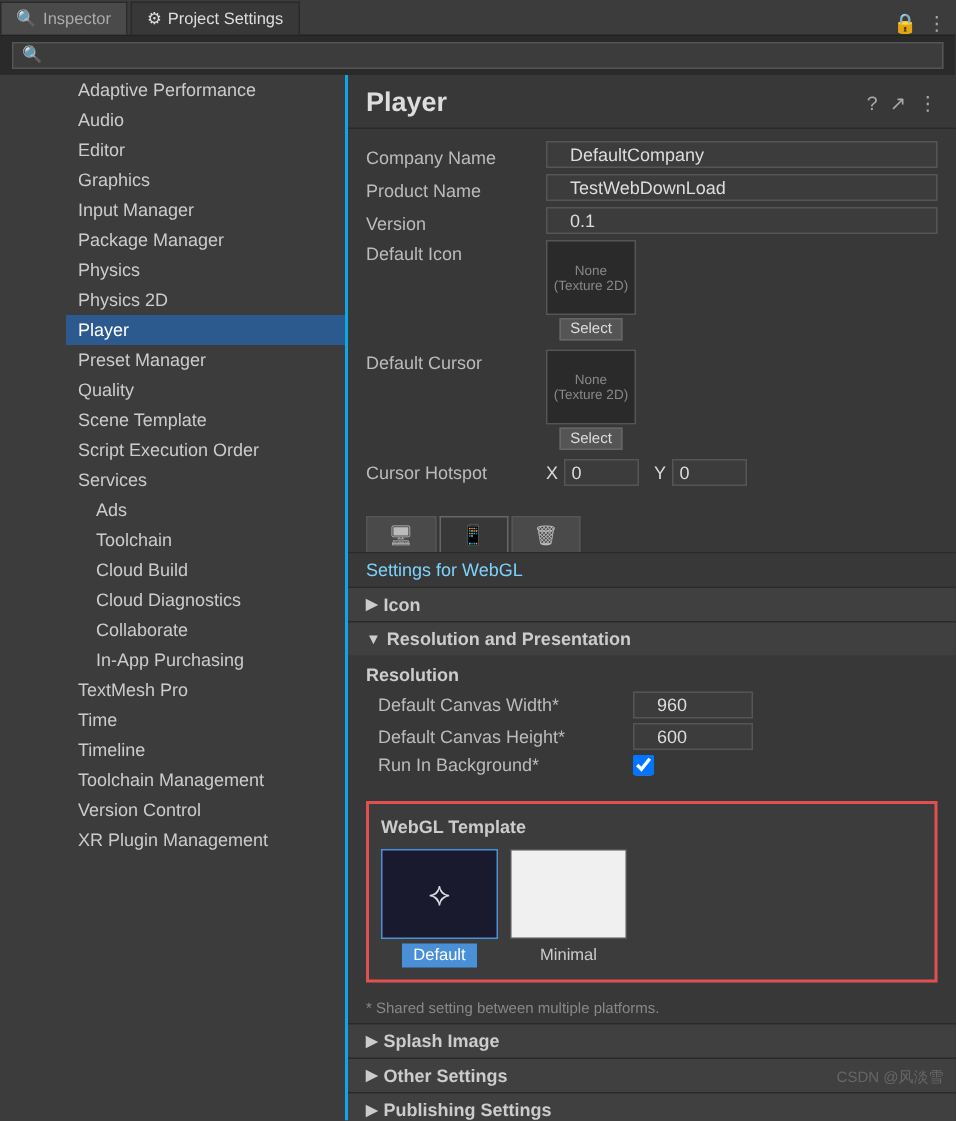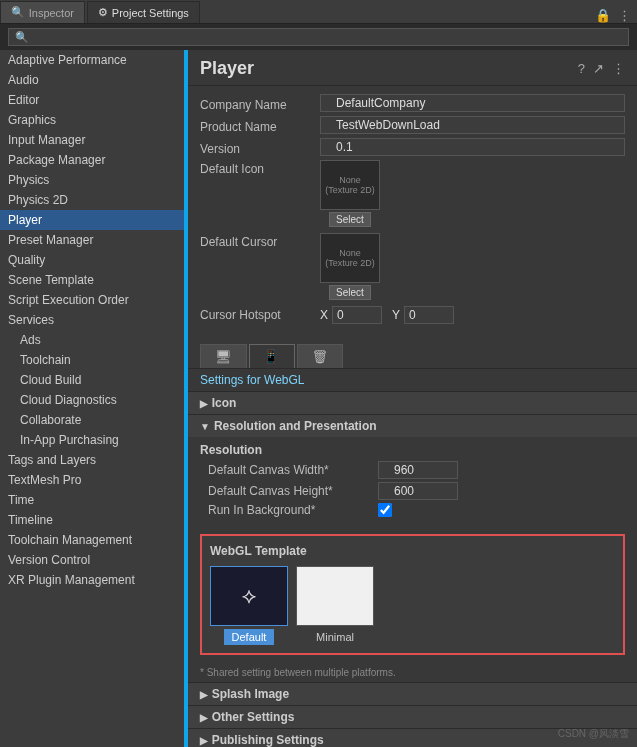--- a/index.html
+++ b/index.html
@@ -75,22 +75,23 @@
     .main-layout {
       display: flex;
       height: calc(747px - 24px - 26px);
     }
 
     
     .sidebar {
       width: 188px;
       background: #3c3c3c;
       overflow-y: auto;
-      border-right: 4px solid #0ea5e9;
+      border-right: 2px solid #0ea5e9;
       flex-shrink: 0;
+      margin-left: 44px;
     }
     .sidebar-item {
       padding: 3px 8px;
       cursor: pointer;
       font-size: 12px;
       color: #ccc;
       white-space: nowrap;
     }
     .sidebar-item.active {
       background: #2d5a8e;
@@ -374,21 +375,21 @@
       padding: 4px 12px;
     }
 
     
     .bottom-sections {
       padding-bottom: 8px;
     }
 
     .watermark {
       position: fixed;
-      bottom: 6px;
+      bottom: 22px;
       right: 8px;
       font-size: 10px;
       color: #666;
     }
 
     ::-webkit-scrollbar { width: 6px; height: 6px; }
     ::-webkit-scrollbar-track { background: #2a2a2a; }
     ::-webkit-scrollbar-thumb { background: #555; }
   </style>
 </head>
@@ -429,21 +430,20 @@
       <div class="sidebar-item">Quality</div>
       <div class="sidebar-item">Scene Template</div>
       <div class="sidebar-item">Script Execution Order</div>
       <div class="sidebar-item">Services</div>
       <div class="sidebar-item sub">Ads</div>
       <div class="sidebar-item sub">Toolchain</div>
       <div class="sidebar-item sub">Cloud Build</div>
       <div class="sidebar-item sub">Cloud Diagnostics</div>
       <div class="sidebar-item sub">Collaborate</div>
       <div class="sidebar-item sub">In-App Purchasing</div>
-      <div class="sidebar-item">Tags and Layers</div>
       <div class="sidebar-item">TextMesh Pro</div>
       <div class="sidebar-item">Time</div>
       <div class="sidebar-item">Timeline</div>
       <div class="sidebar-item">Toolchain Management</div>
       <div class="sidebar-item">Version Control</div>
       <div class="sidebar-item">XR Plugin Management</div>
     </div>
 
   <div class="content">
     <div class="content-header">

